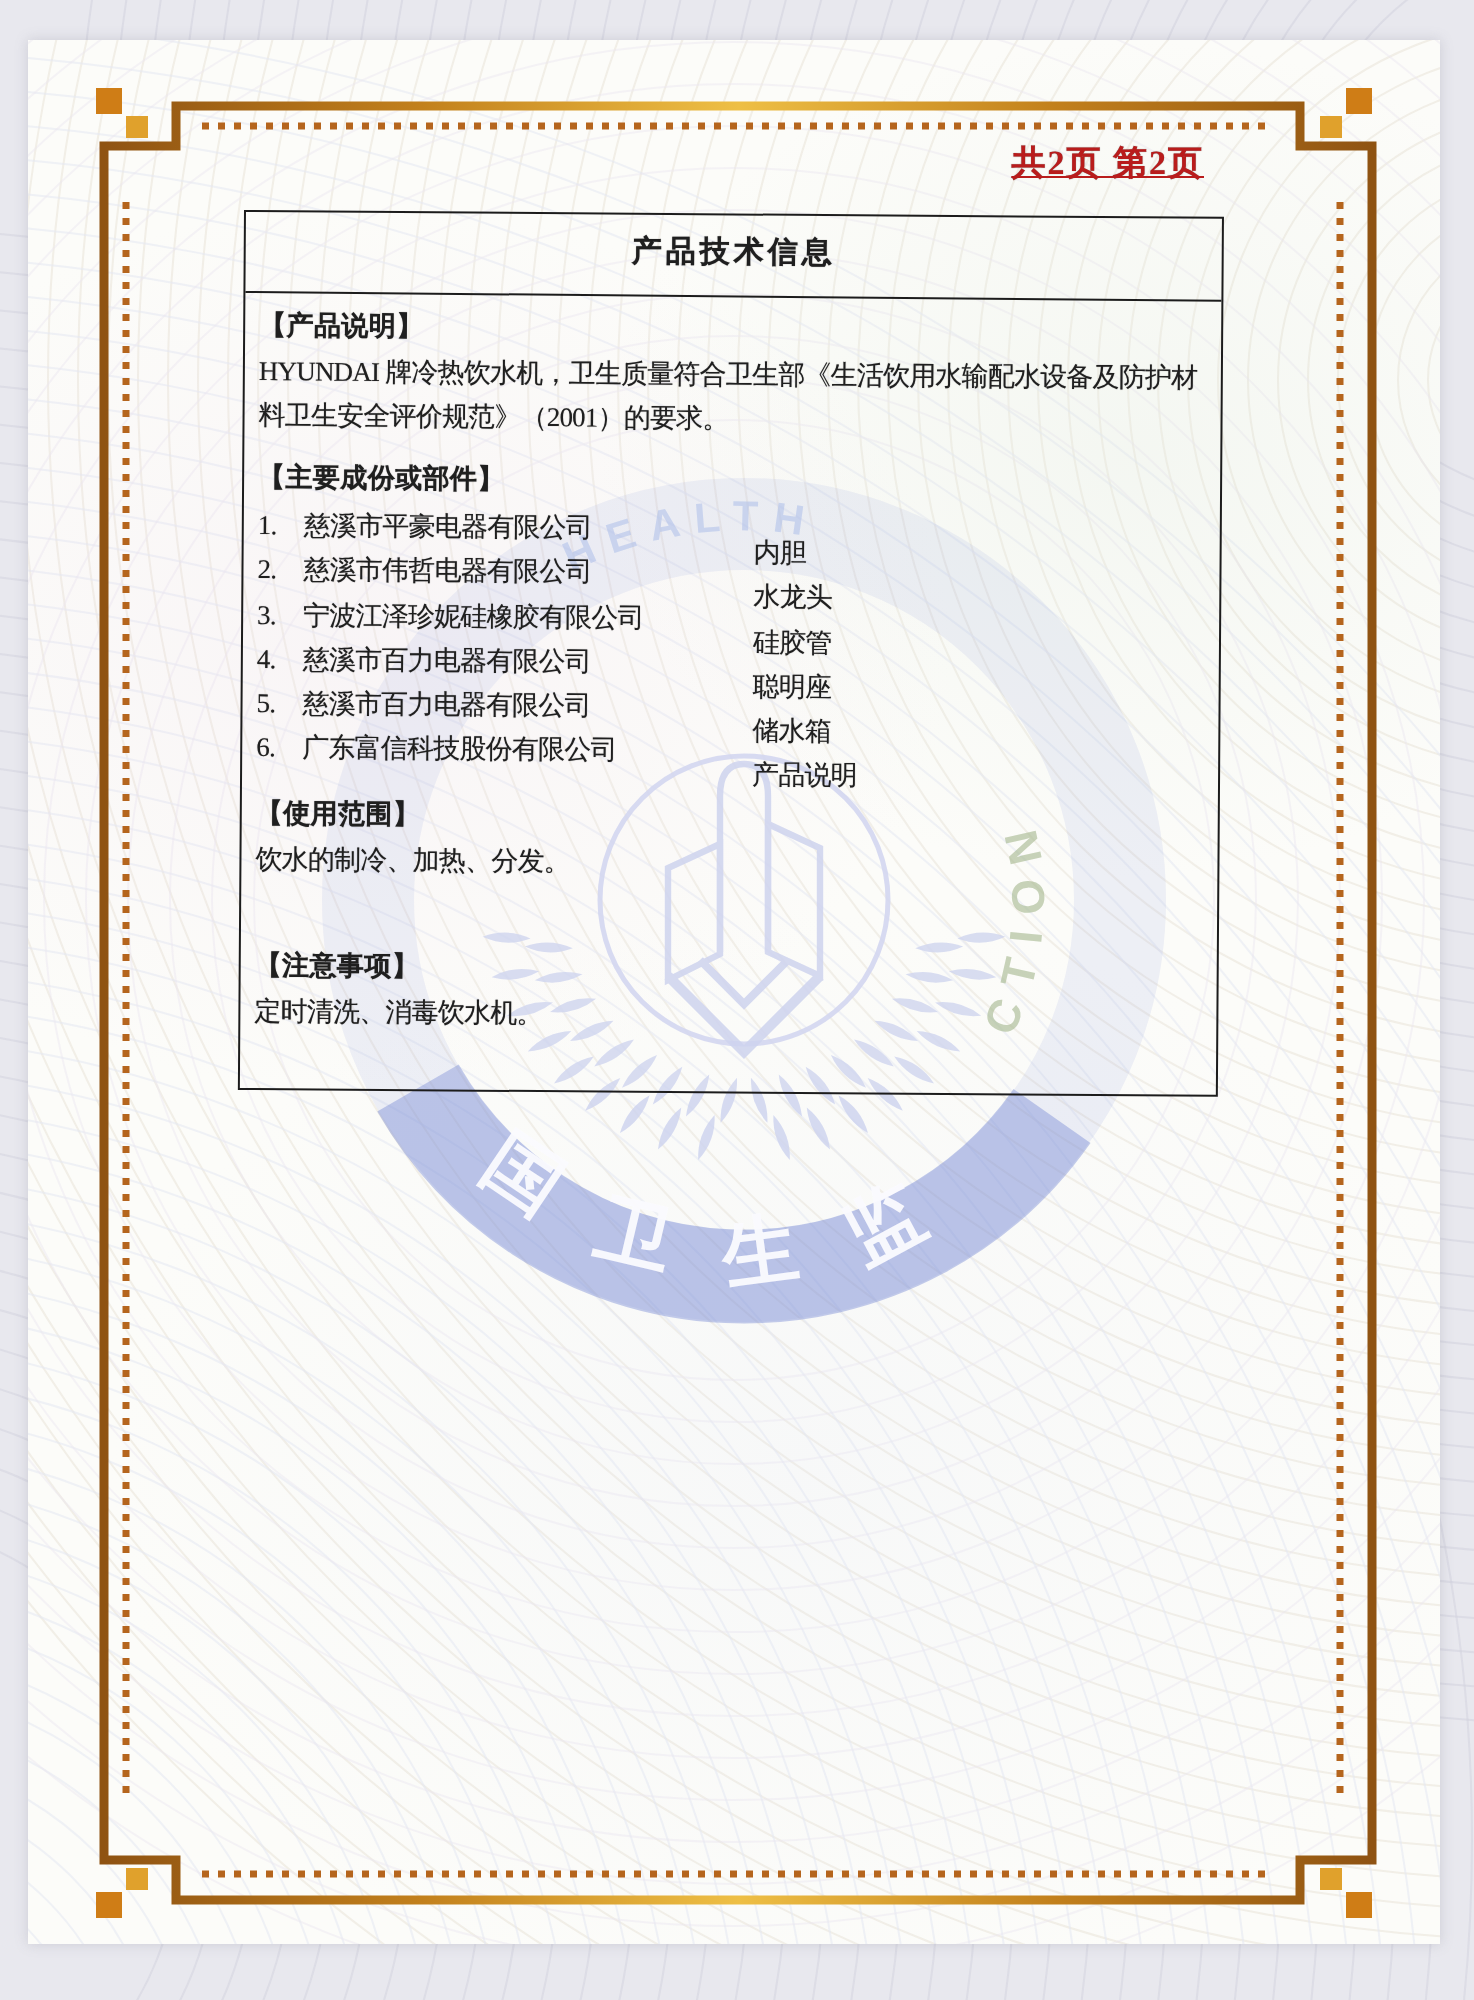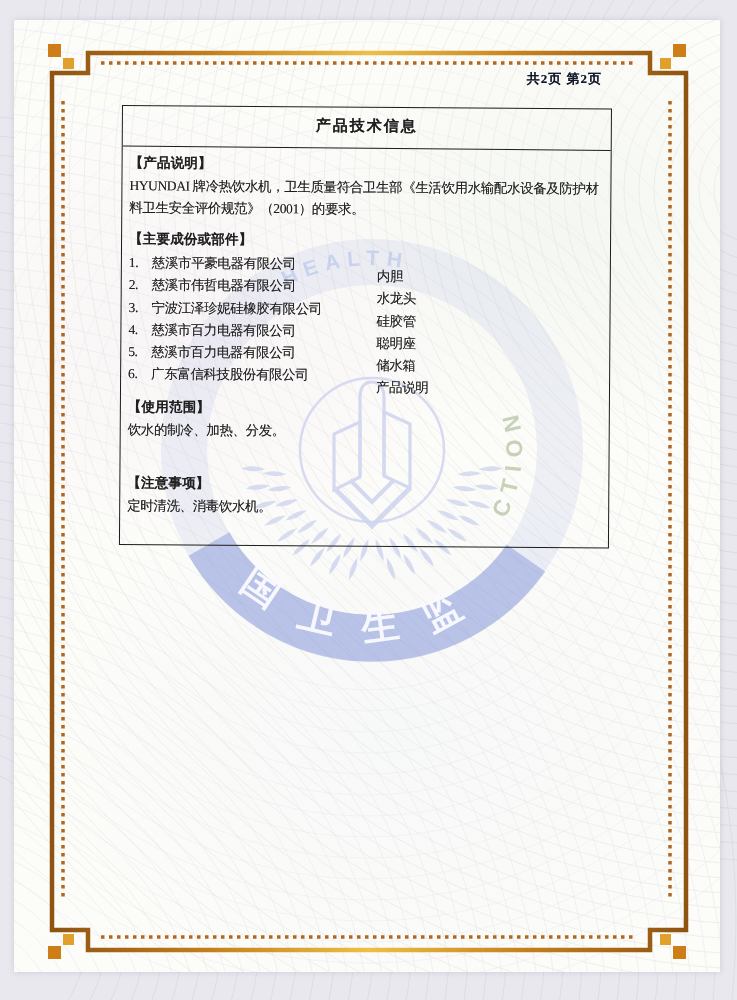--- a/index.html
+++ b/index.html
@@ -26,22 +26,23 @@
   .frame{position:absolute;left:0;top:0;z-index:4;}
   .watermark{position:absolute;left:0;top:0;z-index:3;}
   .ring-chars{font-family:"Liberation Serif","DejaVu Serif",serif;font-weight:bold;
     font-size:38px;letter-spacing:30px;fill:#fbfbff;opacity:.95;}
   .arc-latin-top{font-family:"Liberation Sans","DejaVu Sans",sans-serif;font-weight:bold;
     font-size:21px;letter-spacing:7px;fill:#a9bce8;opacity:.55;}
   .arc-latin-side{font-family:"Liberation Sans","DejaVu Sans",sans-serif;font-weight:bold;
     font-size:23px;letter-spacing:9px;fill:#9fb387;opacity:.6;}
   .page-indicator{
     position:absolute;top:50px;right:118px;z-index:5;
-    font-size:13px;font-weight:bold;color:#0f172a;letter-spacing:1px;
+    font-size:17px;font-weight:bold;color:#b91c1c;letter-spacing:1px;
     text-shadow:0 0 .5px rgba(0,0,0,.5);
+    text-decoration:underline;
   }
   .content-box{
     position:absolute;left:108px;top:85px;width:488px;height:438px;z-index:5;
     border:1.6px solid #1c1c1c;background:rgba(255,255,255,.06);
     transform:rotate(.4deg);transform-origin:0 0;
     color:#1f1f1f;
   }
   .box-title{
     position:absolute;top:9px;left:0;right:0;text-align:center;
     font-size:15px;font-weight:bold;letter-spacing:2px;

